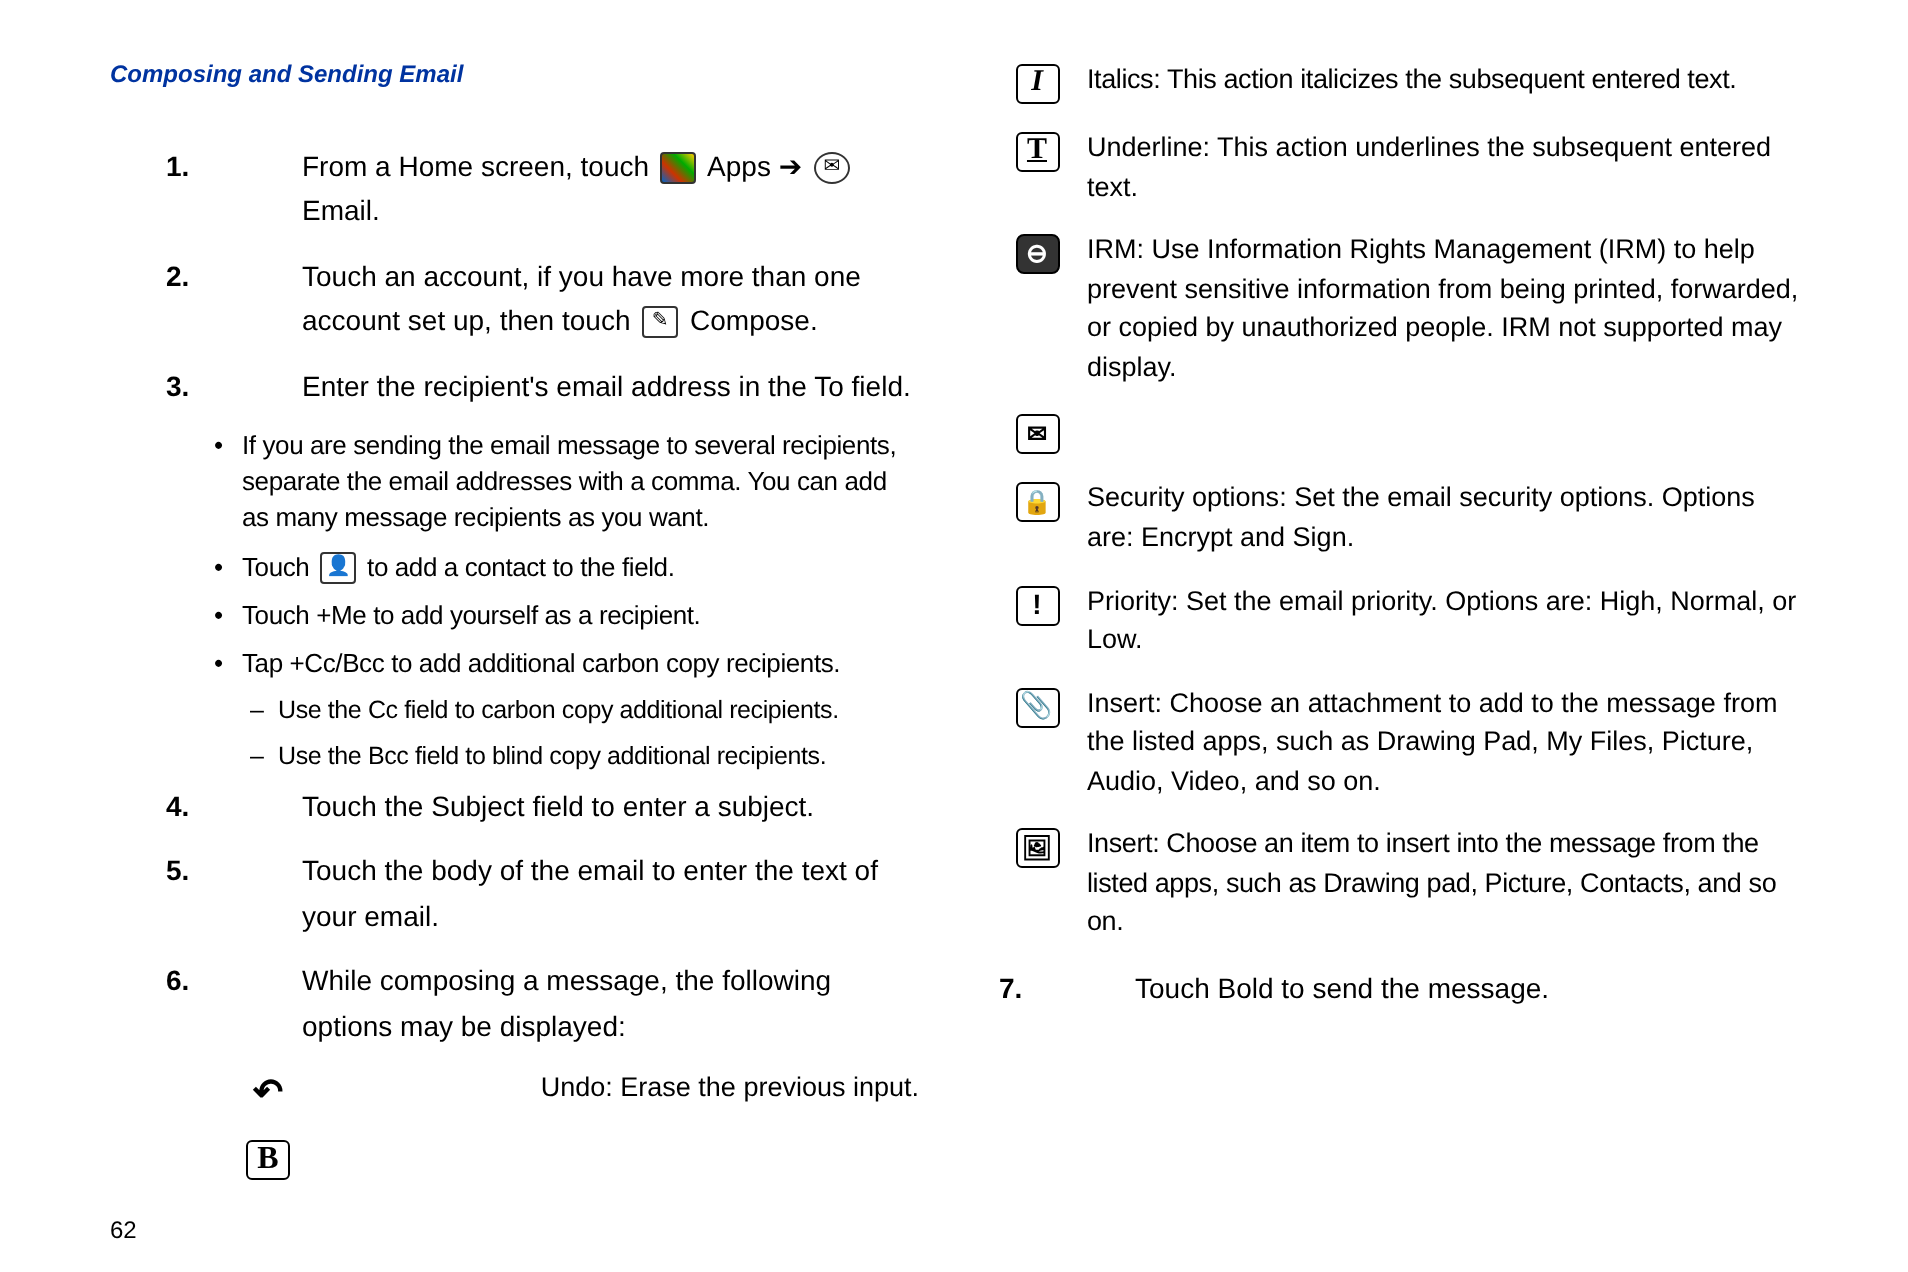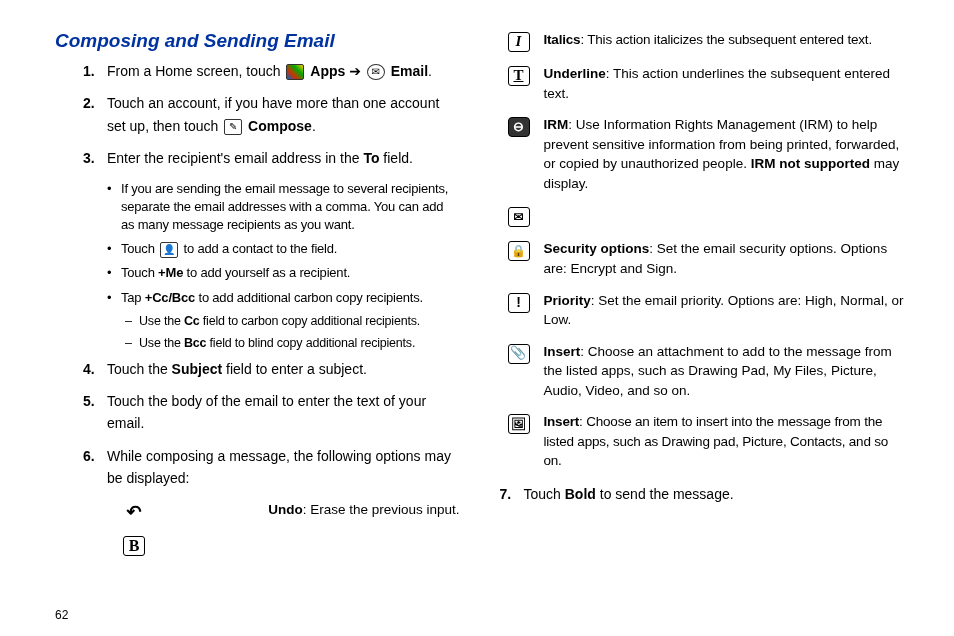--- a/index.html
+++ b/index.html
@@ -17,35 +17,36 @@
     display: flex;
     gap: 40px;
   }
   .col {
     flex: 1;
   }
   .heading {
     font-weight: bold;
     font-style: italic;
     color: #0033a0;
-    font-size: 19px;
-    margin-bottom: 8px;
+    font-size: 12px;
+    margin-bottom: 28px;
   }
   .step {
     display: flex;
     margin-bottom: 10px;
     line-height: 1.6;
     padding-left: 28px;
   }
   .step .num {
     font-weight: bold;
     min-width: 24px;
   }
   .step .content {
     flex: 1;
+    margin-left: 44px;
   }
   .bullet {
     display: flex;
     margin-bottom: 6px;
     padding-left: 52px;
     font-size: 13px;
     line-height: 1.4;
     font-stretch: condensed;
   }
   .bullet .dot {
@@ -110,21 +111,21 @@
     justify-content: center;
     width: 18px;
     height: 16px;
     border: 1px solid #333;
     border-radius: 2px;
     background: #fff;
     font-size: 10px;
     vertical-align: middle;
     margin: 0 2px;
   }
-  b { font-weight: bold; }
+  b { font-weight: normal; }
   .page-num {
     position: absolute;
     bottom: 14px;
     left: 55px;
     font-size: 12px;
     margin-top: 20px;
   }
   .condensed { letter-spacing: -0.2px; }
   .step7 { padding-left: 0; }
 </style>

